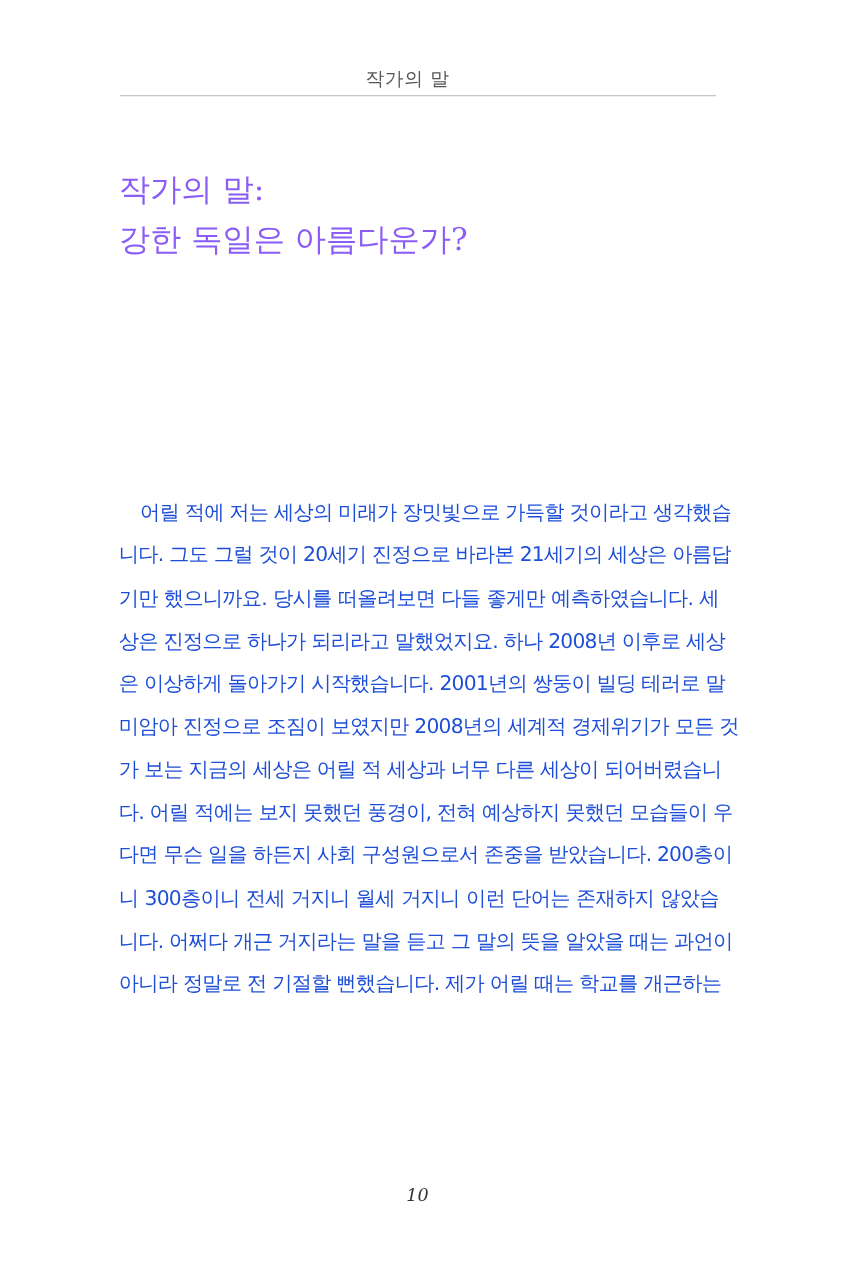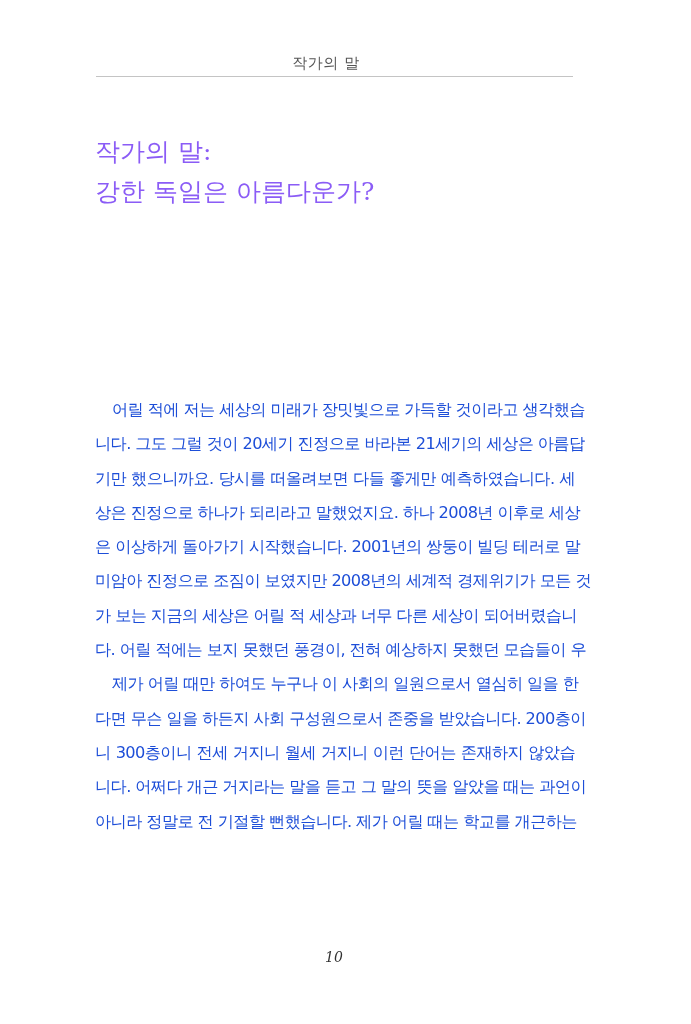--- a/index.html
+++ b/index.html
@@ -53,20 +53,19 @@
 
 <div class="body-text">
   <span class="line indent">어릴 적에 저는 세상의 미래가 장밋빛으로 가득할 것이라고 생각했습</span>
   <span class="line">니다. 그도 그럴 것이 20세기 진정으로 바라본 21세기의 세상은 아름답</span>
   <span class="line">기만 했으니까요. 당시를 떠올려보면 다들 좋게만 예측하였습니다. 세</span>
   <span class="line">상은 진정으로 하나가 되리라고 말했었지요. 하나 2008년 이후로 세상</span>
   <span class="line">은 이상하게 돌아가기 시작했습니다. 2001년의 쌍둥이 빌딩 테러로 말</span>
   <span class="line">미암아 진정으로 조짐이 보였지만 2008년의 세계적 경제위기가 모든 것</span>
   <span class="line">가 보는 지금의 세상은 어릴 적 세상과 너무 다른 세상이 되어버렸습니</span>
   <span class="line">다. 어릴 적에는 보지 못했던 풍경이, 전혀 예상하지 못했던 모습들이 우</span>
-  <span class="line indent">제가 어릴 때만 하여도 누구나 이 사회의 일원으로서 열심히 일을 한</span>
   <span class="line">다면 무슨 일을 하든지 사회 구성원으로서 존중을 받았습니다. 200층이</span>
   <span class="line">니 300층이니 전세 거지니 월세 거지니 이런 단어는 존재하지 않았습</span>
   <span class="line">니다. 어쩌다 개근 거지라는 말을 듣고 그 말의 뜻을 알았을 때는 과언이</span>
   <span class="line">아니라 정말로 전 기절할 뻔했습니다. 제가 어릴 때는 학교를 개근하는</span>
 </div>
 
 <div class="folio">10</div>
 
 </body></html>

